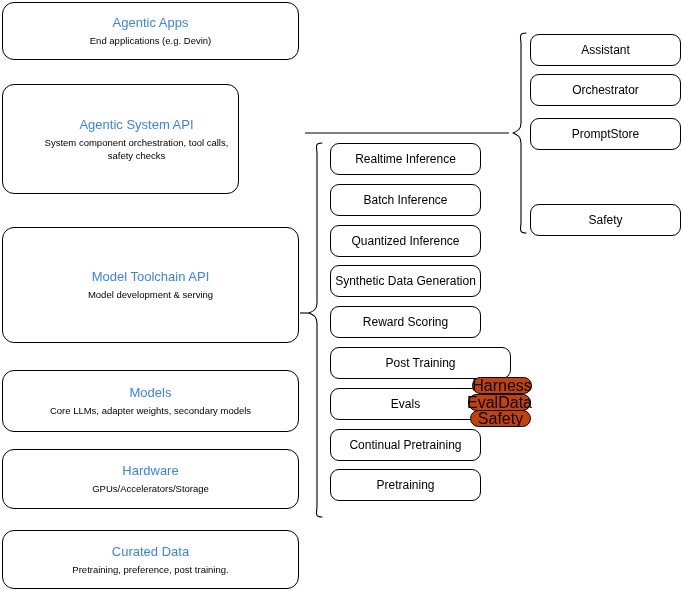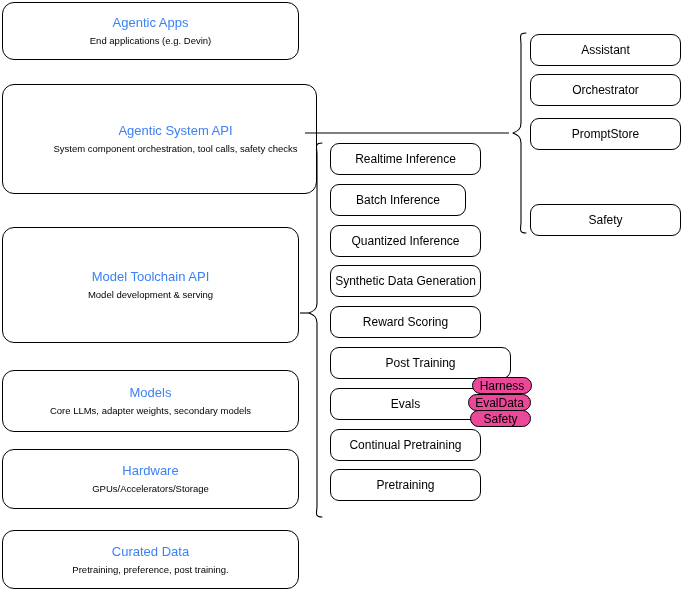--- a/index.html
+++ b/index.html
@@ -49,26 +49,26 @@
     justify-content: center;
     text-align: center;
     font-size: 12px;
     color: #000000;
   }
   .oval-badge {
     position: absolute;
     box-sizing: border-box;
     border: 1px solid #000000;
     border-radius: 999px;
-    background: #ec4899;
+    background: #c2410c;
     display: flex;
     align-items: center;
     justify-content: center;
     text-align: center;
-    font-size: 12px;
+    font-size: 16px;
     color: #000000;
     z-index: 5;
   }
   svg.connectors {
     position: absolute;
     left: 0;
     top: 0;
     width: 682px;
     height: 591px;
     pointer-events: none;
@@ -112,21 +112,21 @@
              C 317 512, 314 517, 322 517"></path>
 
     <line class="conn-line" x1="300" y1="313" x2="309" y2="313"></line>
   </svg>
 
   <div class="layer-box" style="left:2px; top:2px; width:297px; height:58px;">
     <div class="layer-title">Agentic Apps</div>
     <div class="layer-sub">End applications (e.g. Devin)</div>
   </div>
 
-  <div class="layer-box" style="left:2px; top:84px; width:315px; height:110px;padding-left:32px;">
+  <div class="layer-box" style="left:2px; top:84px; width:237px; height:110px;padding-left:32px;">
     <div class="layer-title">Agentic System API</div>
     <div class="layer-sub">System component orchestration, tool calls, safety checks</div>
   </div>
 
   <div class="layer-box" style="left:2px; top:227px; width:297px; height:116px;">
     <div class="layer-title">Model Toolchain API</div>
     <div class="layer-sub">Model development &amp; serving</div>
   </div>
 
   <div class="layer-box" style="left:2px; top:370px; width:297px; height:62px;">
@@ -139,21 +139,21 @@
     <div class="layer-sub">GPUs/Accelerators/Storage</div>
   </div>
 
   <div class="layer-box" style="left:2px; top:530px; width:297px; height:59px;">
     <div class="layer-title">Curated Data</div>
     <div class="layer-sub">Pretraining, preference, post training.</div>
   </div>
 
   <div class="pill-box" style="left:330px; top:143px; width:151px; height:32px;">Realtime Inference</div>
 
-  <div class="pill-box" style="left:330px; top:184px; width:136px; height:32px;">Batch Inference</div>
+  <div class="pill-box" style="left:330px; top:184px; width:151px; height:32px;">Batch Inference</div>
 
   <div class="pill-box" style="left:330px; top:225px; width:151px; height:32px;">Quantized Inference</div>
 
   <div class="pill-box" style="left:330px; top:265px; width:151px; height:32px;">Synthetic Data Generation</div>
 
   <div class="pill-box" style="left:330px; top:306px; width:151px; height:32px;">Reward Scoring</div>
 
   <div class="pill-box" style="left:330px; top:347px; width:181px; height:32px;">Post Training</div>
 
   <div class="pill-box" style="left:330px; top:388px; width:151px; height:32px;">Evals</div>

